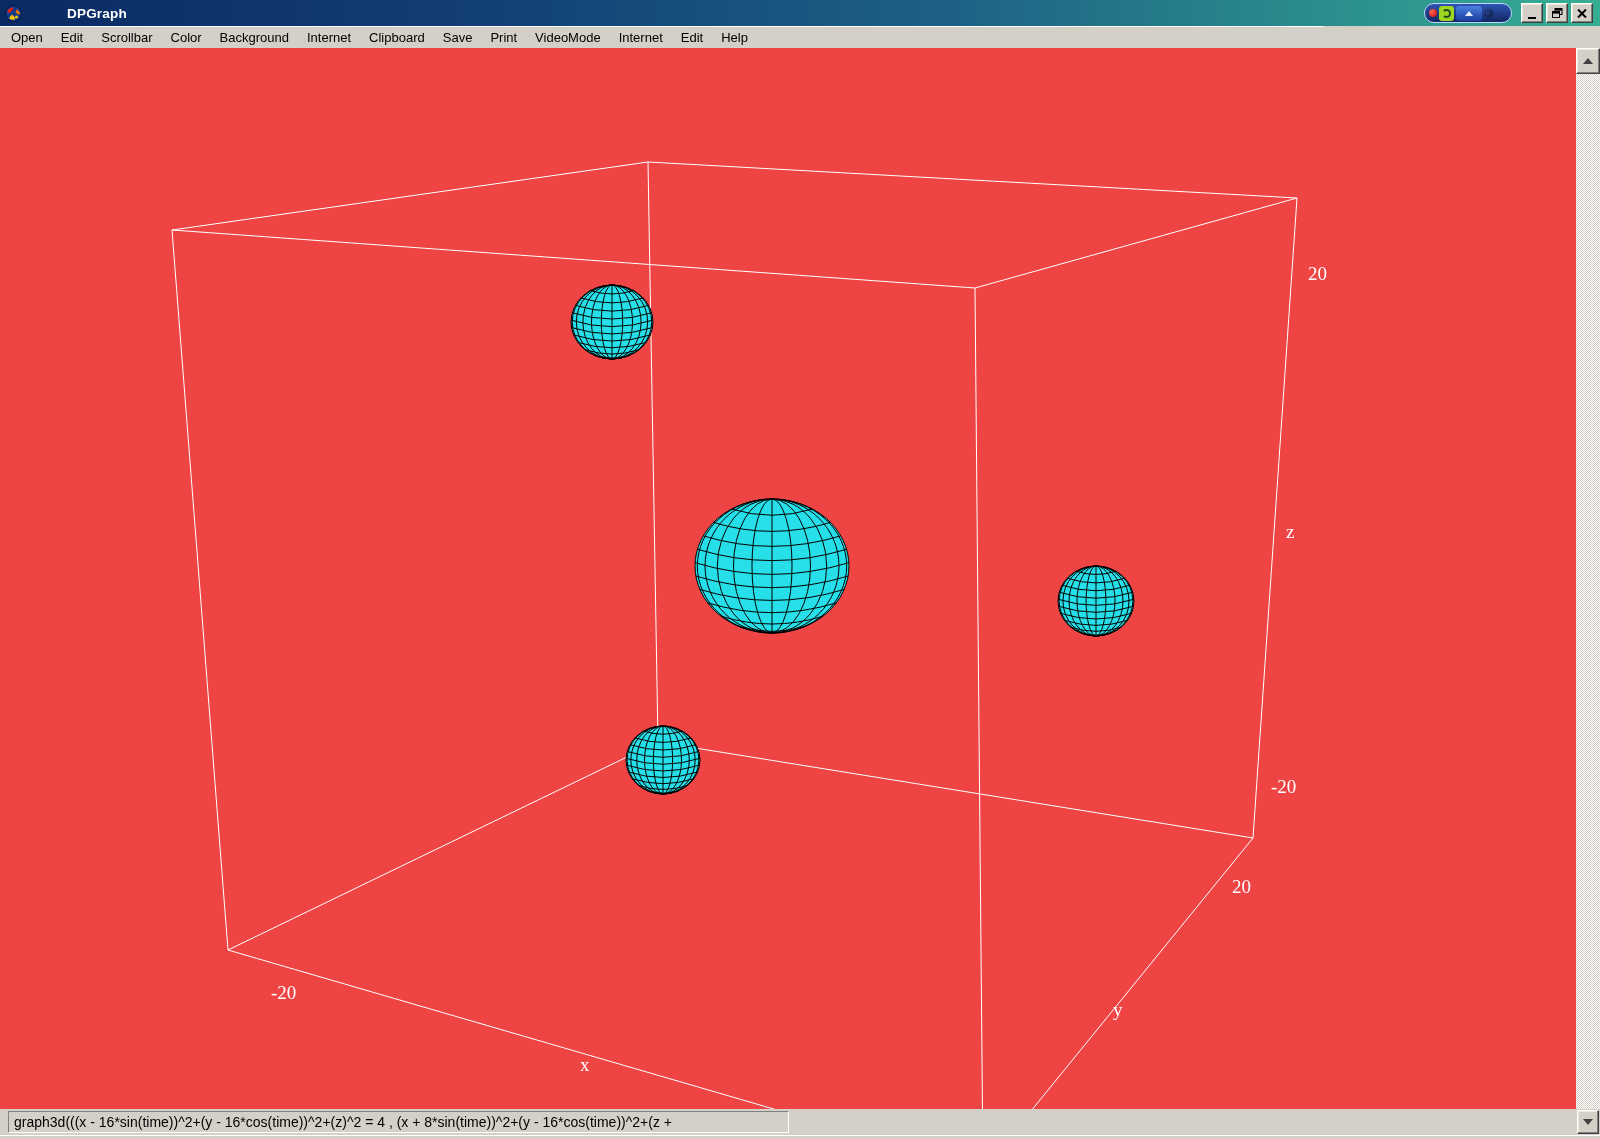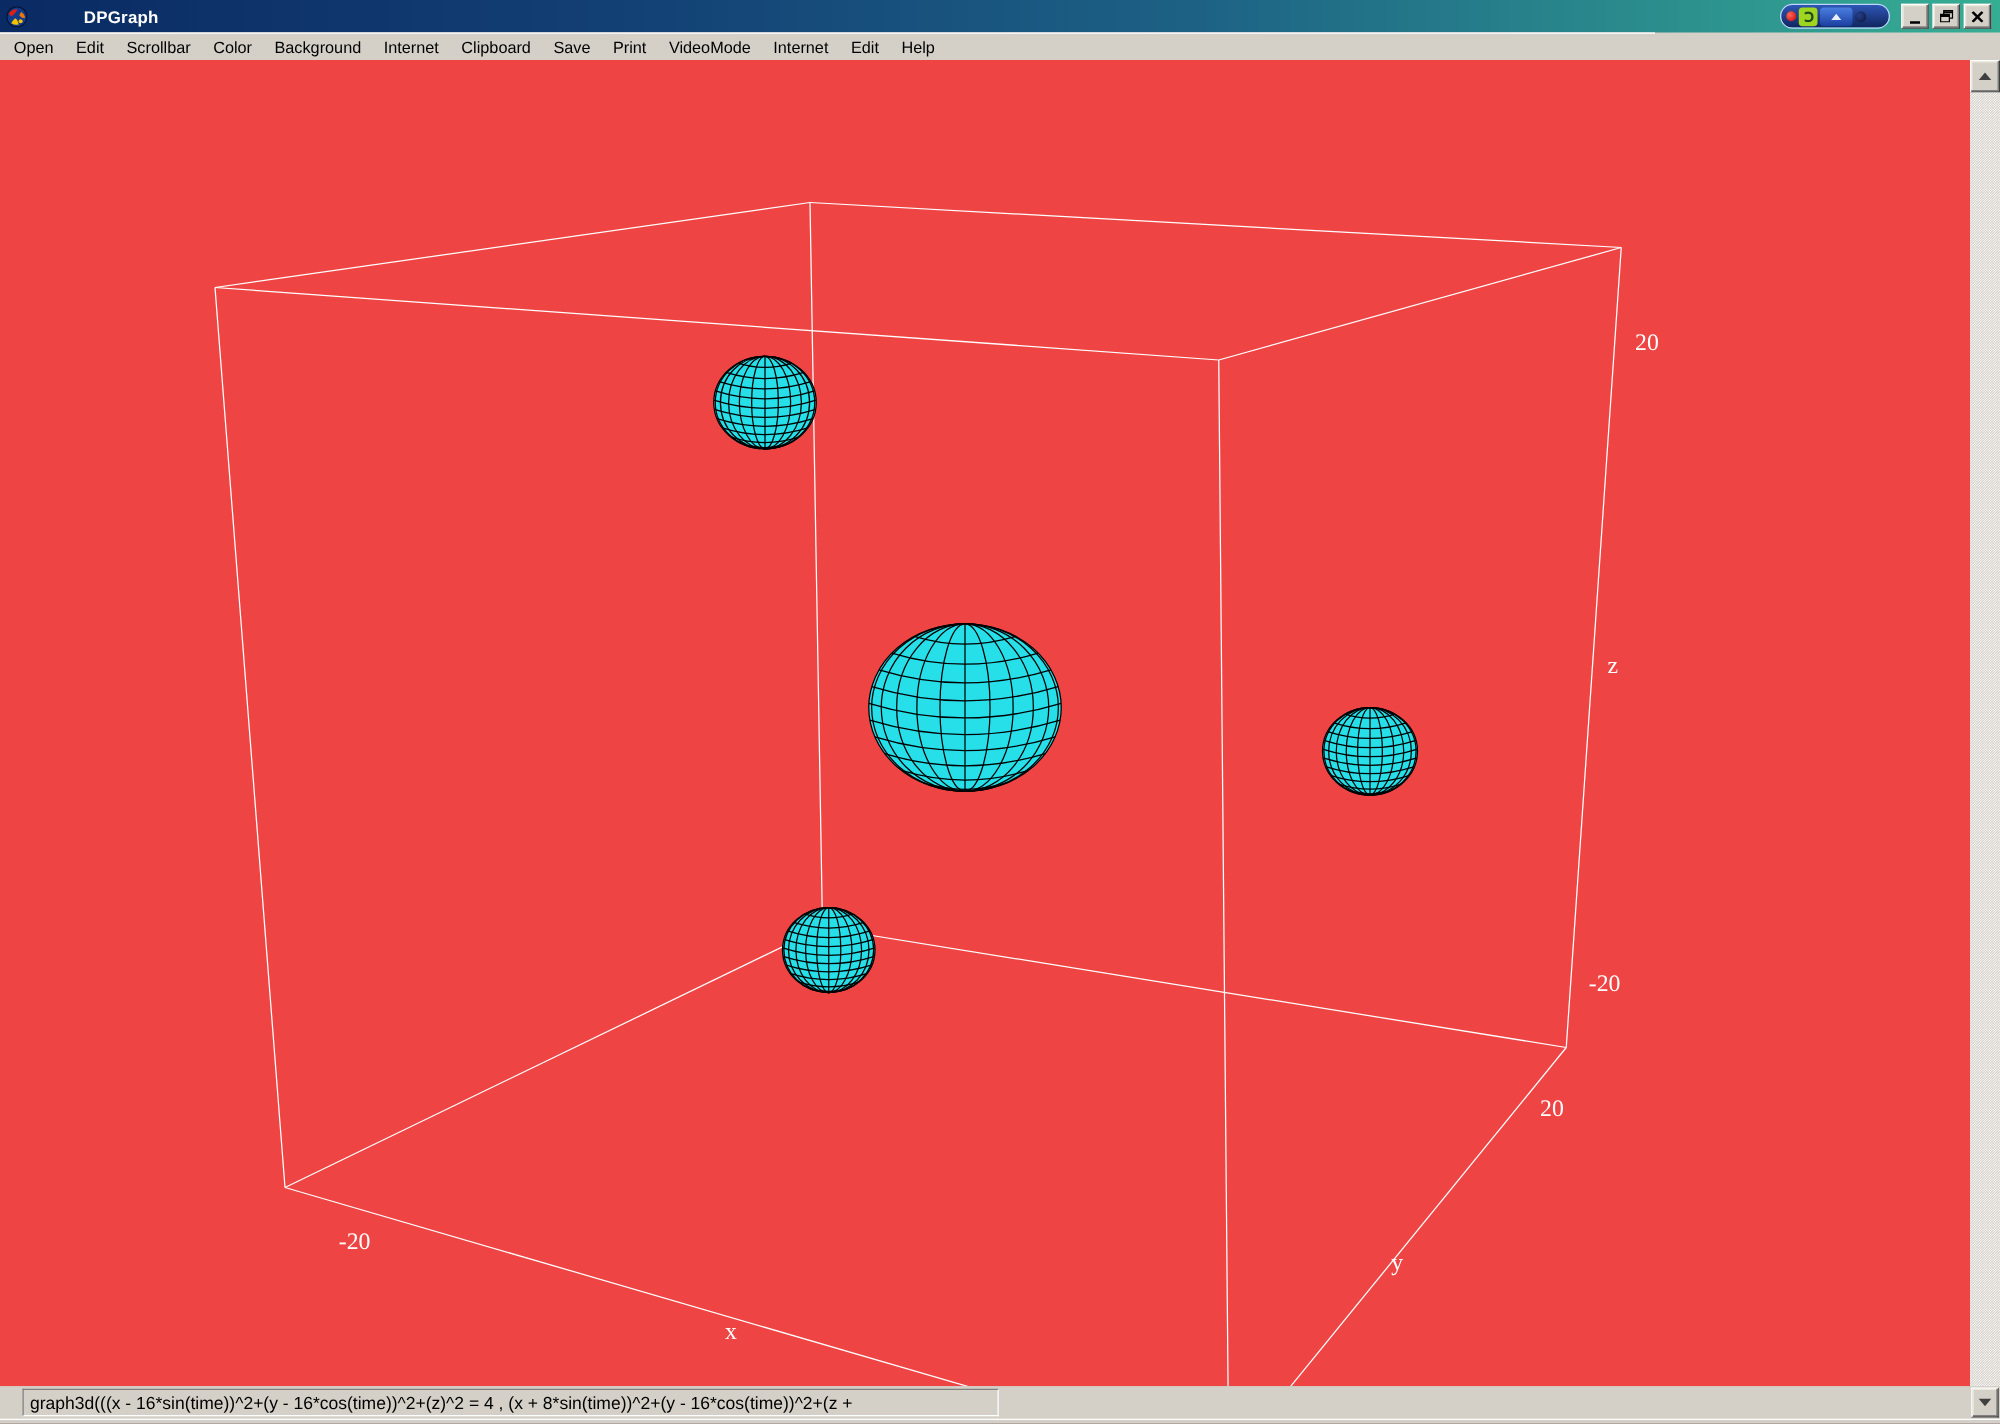--- a/index.html
+++ b/index.html
@@ -53,21 +53,21 @@
     background-image:
       linear-gradient(45deg,#ffffff 25%,transparent 25%,transparent 75%,#ffffff 75%),
       linear-gradient(45deg,#ffffff 25%,transparent 25%,transparent 75%,#ffffff 75%);
     background-size:2px 2px; background-position:0 0,1px 1px; }
 
   
   .statusbar { position:absolute; left:0; top:1109px; width:1600px; height:26px; background:#d4d0c8; }
   .panel { position:absolute; top:2px; height:22px; background:#d4d0c8; border:1px solid;
     border-color:#808080 #ffffff #ffffff #808080; display:flex; align-items:center;
     overflow:hidden; white-space:nowrap; font-size:14px; color:#000; padding-left:5px; }
-  .panel.formula  { left:18px;  width:781px; }
+  .panel.formula  { left:8px;  width:781px; }
   .panel.message  { left:787px; width:787px; }
   .statusbar .sb-btn { position:absolute; left:1577px; top:1px; height:24px; width:22px; }
   .bottom-edge { position:absolute; left:0; top:1135px; width:1600px; height:4px; background:#d4d0c8; border-top:1px solid #ffffff; }
 </style>
 </head>
 <body>
 
 <div class="window">
 
   <div class="titlebar">

